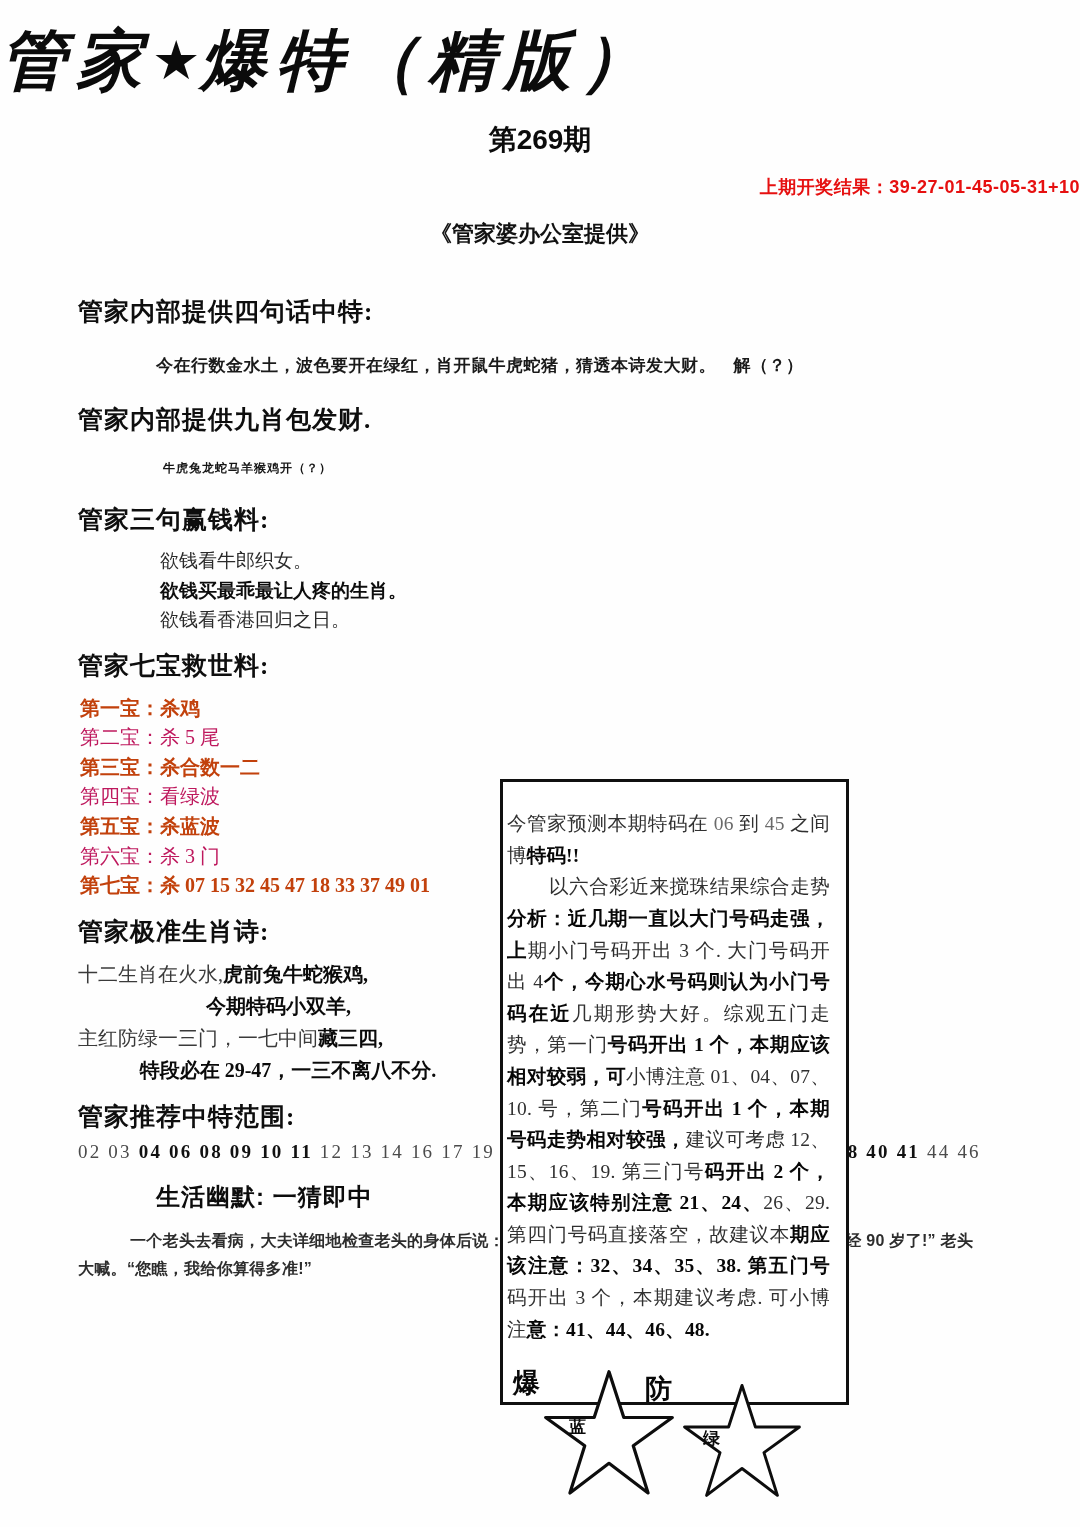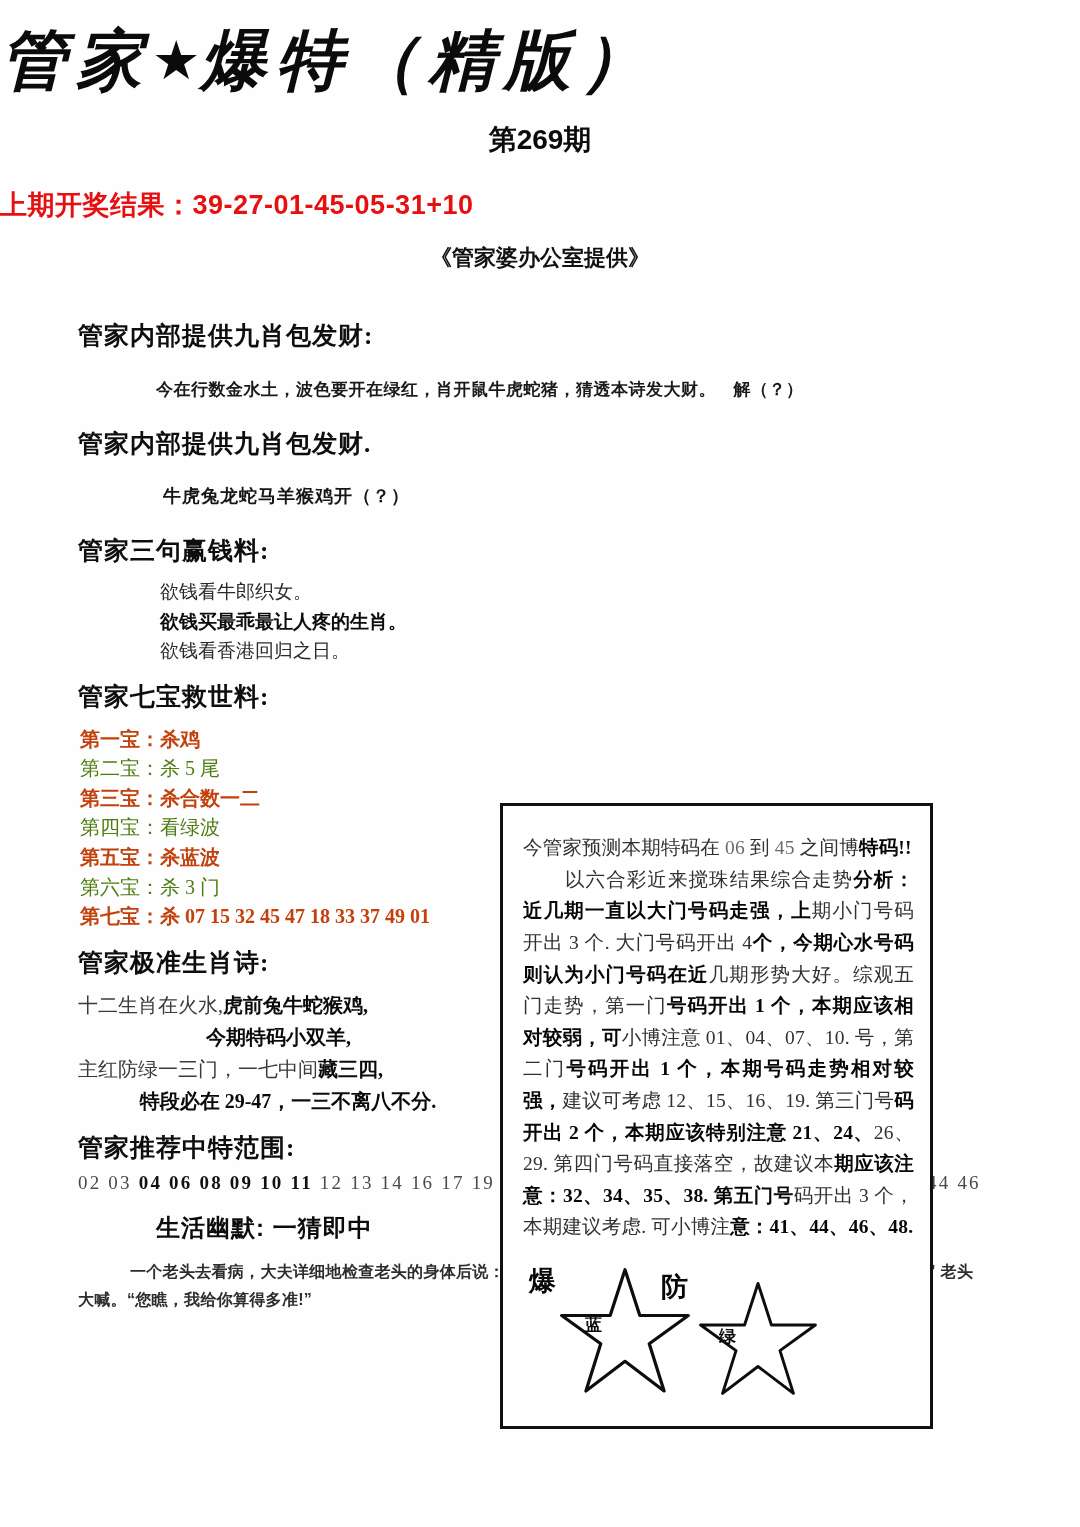--- a/index.html
+++ b/index.html
@@ -45,26 +45,26 @@
 
   .issue-no {
     text-align: center;
     font-family: "Liberation Sans", "DejaVu Sans", sans-serif;
     font-size: 28px;
     font-weight: 700;
     color: #0b0b0b;
     margin-top: 26px;
   }
   .last-result {
-    text-align: left;
-    font-family: "Liberation Sans", "DejaVu Sans", sans-serif;
-    font-size: 27px;
+    text-align: right;
+    font-family: "Liberation Sans", "DejaVu Sans", sans-serif;
+    font-size: 18px;
     font-weight: 600;
     color: #e61010;
-    margin-top: 28px;
+    margin-top: 16px;
     letter-spacing: 0.5px;
   }
   .provider {
     text-align: center;
     font-family: "Liberation Serif", "DejaVu Serif", serif;
     font-size: 22px;
     font-weight: 600;
     color: #121212;
     margin-top: 20px;
   }
@@ -91,21 +91,21 @@
     color: #1a1a1a;
     margin: 26px 0 0 78px;
     letter-spacing: 0.5px;
     white-space: nowrap;
   }
   .spacer-sm { height: 26px; }
   .spacer-xs { height: 14px; }
 
   .nine-line {
     font-family: "Liberation Sans", "DejaVu Sans", sans-serif;
-    font-size: 18px;
+    font-size: 12px;
     font-weight: bold;
     color: #161616;
     margin: 24px 0 0 85px;
     letter-spacing: 1px;
   }
 
   .left-col {
     width: 420px;
   }
 
@@ -123,21 +123,21 @@
     color: #0d0d0d;
   }
 
   .treasures {
     margin: 12px 0 0 2px;
   }
   .treasures .row {
     font-family: "Liberation Serif", "DejaVu Serif", serif;
     font-size: 20px;
     line-height: 1.48;
-    color: #4d7c0f;
+    color: #be185d;
     white-space: nowrap;
   }
   .treasures .row.em {
     font-weight: bold;
     color: #c2410c;
   }
 
   .zodiac-poem { margin: 10px 0 0 0; }
   .zodiac-poem .pl {
     font-family: "Liberation Serif", "DejaVu Serif", serif;
@@ -178,26 +178,26 @@
     width: 900px;
     text-indent: 52px;
     letter-spacing: 0.3px;
   }
 
   
   .analysis-box {
     position: absolute;
     left: 500px;
     top: 484px;
-    width: 433px;
+    width: 349px;
     height: 626px;
     border: 3px solid #101010;
     background: #ffffff;
     box-sizing: border-box;
-    padding: 26px 16px 6px 20px;
+    padding: 26px 16px 6px 4px;
   }
   .analysis-text {
     font-family: "Liberation Serif", "DejaVu Serif", serif;
     font-size: 19.5px;
     line-height: 1.62;
     color: #303030;
     text-align: justify;
     letter-spacing: 0.2px;
   }
   .analysis-text b { color: #070707; font-weight: bold; }
@@ -238,21 +238,21 @@
   <div class="issue-no">第269期</div>
 
   <div class="last-result">
     <span>上期开奖结果：</span><span>39-27-01-45-05-31+10</span>
   </div>
 
   <div class="provider">《管家婆办公室提供》</div>
 
   <div class="content">
 
-    <div class="sec-head">管家内部提供九肖包发财:</div>
+    <div class="sec-head">管家内部提供四句话中特:</div>
     <div class="poem-line">今在行数金水土，波色要开在绿红，肖开鼠牛虎蛇猪，猜透本诗发大财。　解（？）</div>
 
     <div class="spacer-sm"></div>
     <div class="sec-head">管家内部提供九肖包发财.</div>
     <div class="nine-line">牛虎兔龙蛇马羊猴鸡开（？）</div>
 
     <div class="left-col">
       <div class="spacer-sm"></div>
       <div class="sec-head">管家三句赢钱料:</div>
       <div class="three-lines" id="three-lines">

